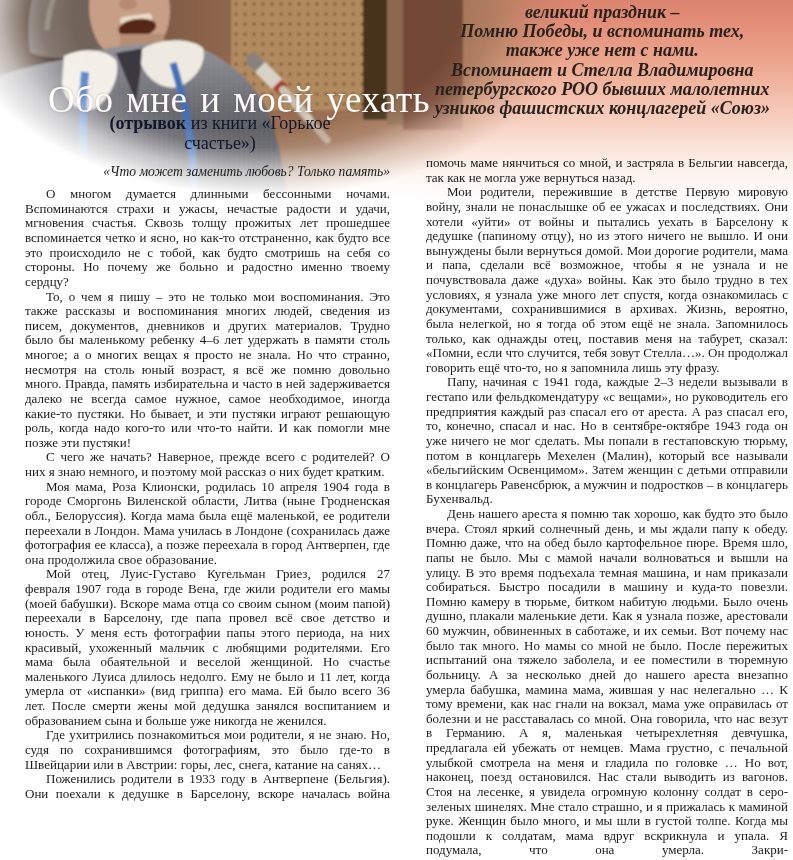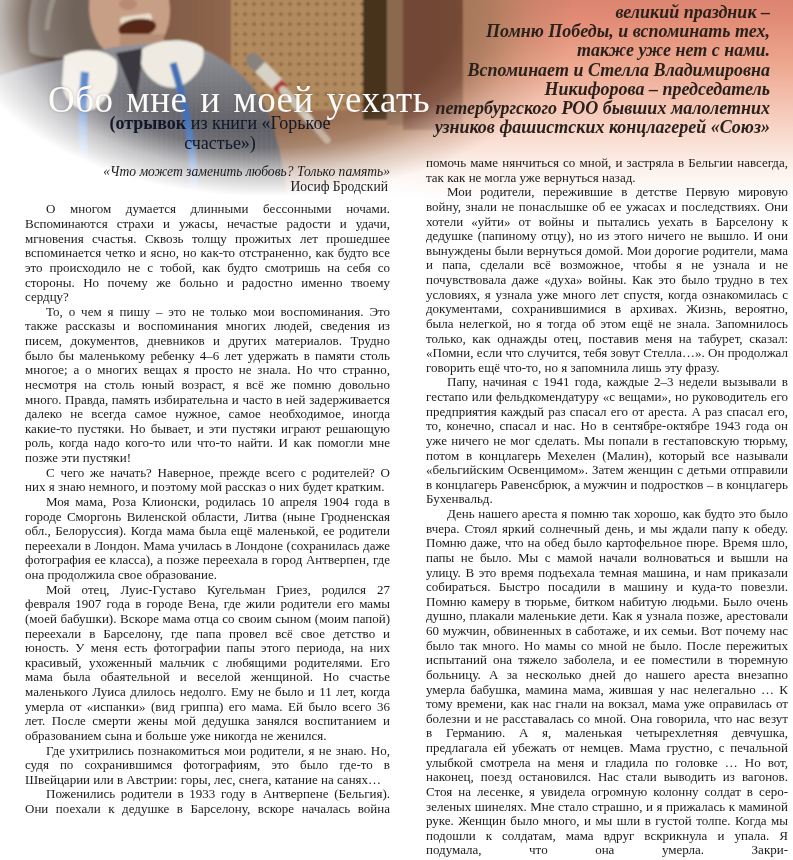--- a/index.html
+++ b/index.html
@@ -19,21 +19,21 @@
   .photo svg{display:block;}
 
   .title{position:absolute;left:48px;top:80px;font-size:37px;line-height:40px;color:#fcfbf9;
     letter-spacing:.5px;word-spacing:3px;white-space:nowrap;font-weight:400;
     text-shadow:0 0 3px rgba(95,85,78,.35);}
   .subtitle{position:absolute;left:50px;top:114px;width:340px;text-align:center;
     font-size:18px;line-height:19.5px;color:#0f172a;}
   .sub-line{display:block;}
   .subtitle b{font-weight:bold;}
 
-  .kicker{position:absolute;top:3px;right:23px;text-align:right;
+  .kicker{position:absolute;top:3px;right:23px;text-align:center;
     font-size:18px;line-height:19.2px;font-weight:bold;font-style:italic;color:#2a211c;}
 
   .col{position:absolute;color:#1a1a1a;font-size:13px;line-height:14.62px;text-align:justify;}
   .col-left{left:25px;top:164px;width:365px;height:703px;overflow:hidden;}
   .col-right{left:426px;top:156px;width:362px;height:704px;overflow:hidden;}
   .col p{margin:0;text-indent:21px;hyphens:auto;-webkit-hyphens:auto;}
   .col p.noindent{text-indent:0;}
   .col p.cut{text-align-last:justify;}
 
   .epigraph{text-align:right;font-size:13.6px;line-height:15.2px;margin-bottom:8px;}
@@ -117,29 +117,27 @@
   <div class="subtitle">
     <span class="sub-line"><b>(отрывок</b><span> из книги «Горькое</span></span>
     <span class="sub-line">счастье»)</span>
   </div>
 
   <div class="kicker">
       <div>великий праздник –</div>
       <div>Помню Победы, и вспоминать тех,</div>
       <div>также уже нет с нами.</div>
       <div>Вспоминает и Стелла Владимировна</div>
-      <div>Никифорова – председатель</div>
       <div>петербургского РОО бывших малолетних</div>
       <div>узников фашистских концлагерей «Союз»</div>
     </div>
 
   <div class="col col-left">
     <div class="epigraph">
       <div class="quote">«Что может заменить любовь? Только память»</div>
-      <div class="author">Иосиф Бродский</div>
     </div>
     <div>
         <p>О многом думается длинными бессонными ночами. Вспоминаются страхи и ужасы, нечастые радости и удачи, мгновения счастья. Сквозь толщу прожитых лет прошедшее вспоминается четко и ясно, но как-то отстраненно, как будто все это происходило не с тобой, как будто смотришь на себя со стороны. Но почему же больно и радостно именно твоему сердцу?</p>
         <p>То, о чем я пишу – это не только мои воспоминания. Это также рассказы и воспоминания многих людей, сведения из писем, документов, дневников и других материалов. Трудно было бы маленькому ребенку 4–6 лет удержать в памяти столь многое; а о многих вещах я просто не знала. Но что странно, несмотря на столь юный возраст, я всё же помню довольно много. Правда, память избирательна и часто в ней задерживается далеко не всегда самое нужное, самое необходимое, иногда какие-то пустяки. Но бывает, и эти пустяки играют решающую роль, когда надо кого-то или что-то найти. И как помогли мне позже эти пустяки!</p>
         <p>С чего же начать? Наверное, прежде всего с родителей? О них я знаю немного, и поэтому мой рассказ о них будет кратким.</p>
         <p>Моя мама, Роза Клионски, родилась 10 апреля 1904 года в городе Сморгонь Виленской области, Литва (ныне Гродненская обл., Белоруссия). Когда мама была ещё маленькой, ее родители переехали в Лондон. Мама училась в Лондоне (сохранилась даже фотография ее класса), а позже переехала в город Антверпен, где она продолжила свое образование.</p>
         <p>Мой отец, Луис-Густаво Кугельман Гриез, родился 27 февраля 1907 года в городе Вена, где жили родители его мамы (моей бабушки). Вскоре мама отца со своим сыном (моим папой) переехали в Барселону, где папа провел всё свое детство и юность. У меня есть фотографии папы этого периода, на них красивый, ухоженный мальчик с любящими родителями. Его мама была обаятельной и веселой женщиной. Но счастье маленького Луиса длилось недолго. Ему не было и 11 лет, когда умерла от «испанки» (вид гриппа) его мама. Ей было всего 36 лет. После смерти жены мой дедушка занялся воспитанием и образованием сына и больше уже никогда не женился.</p>
         <p>Где ухитрились познакомиться мои родители, я не знаю. Но, судя по сохранившимся фотографиям, это было где-то в Швейцарии или в Австрии: горы, лес, снега, катание на санях…</p>
         <p class="cut">Поженились родители в 1933 году в Антверпене (Бельгия). Они поехали к дедушке в Барселону, вскоре началась война</p>
       </div>

